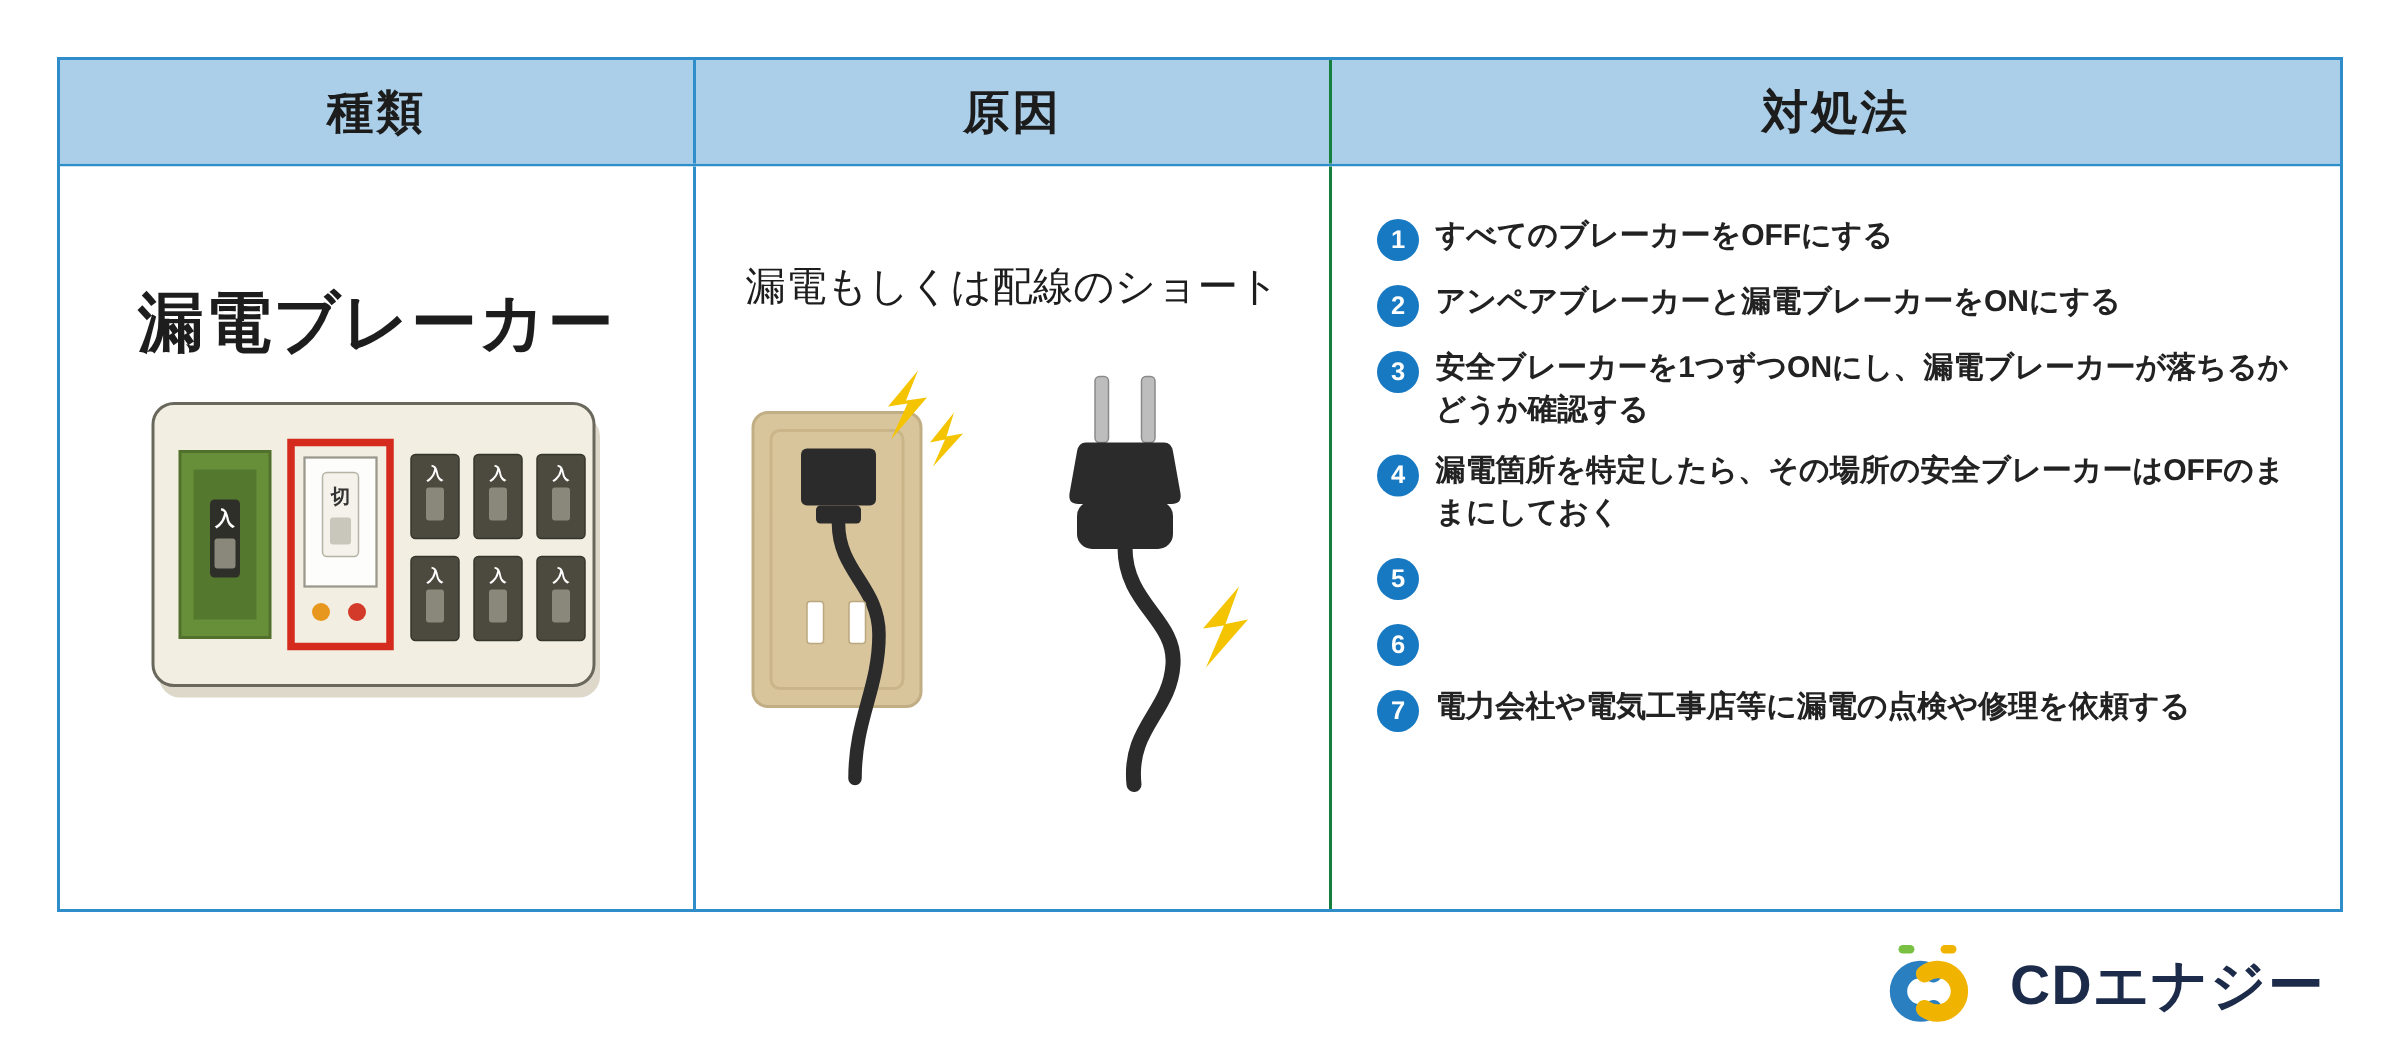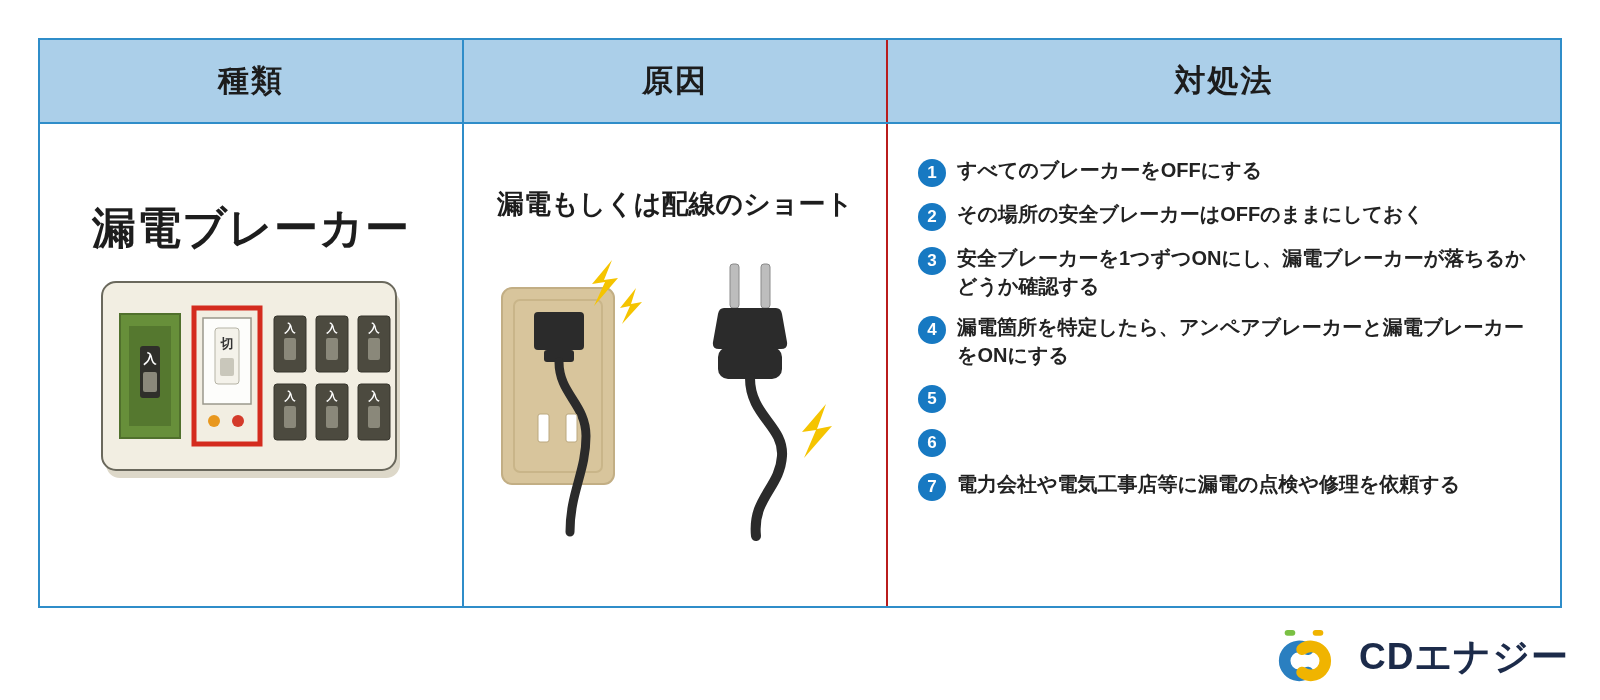--- a/index.html
+++ b/index.html
@@ -3,50 +3,50 @@
 <meta charset="utf-8">
 <style>
   * { margin:0; padding:0; box-sizing:border-box; }
   html,body { background:#ffffff; }
   body { font-family:"Liberation Sans","DejaVu Sans",sans-serif; }
   .canvas { position:relative; width:1600px; height:700px; background:#ffffff; overflow:hidden; }
 
   
   .info-table { position:absolute; left:38px; top:38px; width:1524px; height:570px;
                 border:2px solid #2f8dc9; display:flex; flex-direction:column; background:#fff; }
-  .header-row { display:flex; height:84px; border-bottom:2px solid #2f8dc9; flex:0 0 auto; }
+  .header-row { display:flex; height:71px; border-bottom:2px solid #2f8dc9; flex:0 0 auto; }
   .header-cell { background:#abcfe9; display:flex; align-items:center; justify-content:center;
                  font-size:31px; font-weight:bold; color:#1c1c1c; letter-spacing:2px; }
   .body-row { display:flex; flex:1 1 auto; min-height:0; }
   .col1 { width:424px; border-right:2px solid #2f8dc9; }
-  .col2 { width:424px; border-right:2px solid #b91c1c; }
+  .col2 { width:424px; border-right:2px solid #15803d; }
   .col3 { flex:1; }
   .cell { position:relative; background:#fff; }
 
   
   .type-title { position:absolute; top:75px; left:0; width:100%; text-align:center;
                 font-size:44px; font-weight:bold; color:#1d1d1d; letter-spacing:1px; }
   .panel-illu { position:absolute; left:56px; top:150px; }
 
   
   .cause-text { position:absolute; top:62px; left:0; width:100%; text-align:center;
-                font-size:27px; font-weight:bold; color:#1d1d1d; }
+                font-size:27px; font-weight:normal; color:#1d1d1d; }
   .plug-illu { position:absolute; left:20px; top:130px; }
 
   
   .remedy-list { position:absolute; left:30px; top:32px; right:24px; display:flex;
                  flex-direction:column; gap:13px; }
   .remedy-item { display:flex; gap:11px; align-items:flex-start; }
   .num-circle { flex:0 0 auto; width:28px; height:28px; border-radius:50%; background:#1779c2;
                 color:#fff; font-size:17px; font-weight:bold; display:flex; align-items:center;
                 justify-content:center; margin-top:3px; }
   .remedy-text { font-size:20px; font-weight:bold; color:#222; line-height:1.4; }
 
   
-  .logo { position:absolute; right:31px; bottom:14px; display:flex; align-items:center; gap:20px; }
+  .logo { position:absolute; right:50px; bottom:14px; display:flex; align-items:center; gap:20px; }
   .logo-text { font-size:37px; font-weight:bold; color:#1c2b4a; letter-spacing:1px; }
 </style>
 </head>
 <body>
 
 <div class="canvas">
 
   <div class="info-table">
 
     <div class="header-row">
@@ -155,29 +155,29 @@
       </div>
 
       <div class="cell col3">
         <div class="remedy-list">
           <div class="remedy-item">
             <span class="num-circle">1</span>
             <span class="remedy-text">すべてのブレーカーをOFFにする</span>
           </div>
           <div class="remedy-item">
             <span class="num-circle">2</span>
-            <span class="remedy-text">その場所の安全ブレーカーはOFFのままにしておく</span>
+            <span class="remedy-text">アンペアブレーカーと漏電ブレーカーをONにする</span>
           </div>
           <div class="remedy-item">
             <span class="num-circle">3</span>
             <span class="remedy-text">安全ブレーカーを1つずつONにし、漏電ブレーカーが落ちるかどうか確認する</span>
           </div>
           <div class="remedy-item">
             <span class="num-circle">4</span>
-            <span class="remedy-text">漏電箇所を特定したら、アンペアブレーカーと漏電ブレーカーをONにする</span>
+            <span class="remedy-text">漏電箇所を特定したら、その場所の安全ブレーカーはOFFのままにしておく</span>
           </div>
           <div class="remedy-item">
             <span class="num-circle">5</span>
           </div>
           <div class="remedy-item">
             <span class="num-circle">6</span>
           </div>
           <div class="remedy-item">
             <span class="num-circle">7</span>
             <span class="remedy-text">電力会社や電気工事店等に漏電の点検や修理を依頼する</span>

